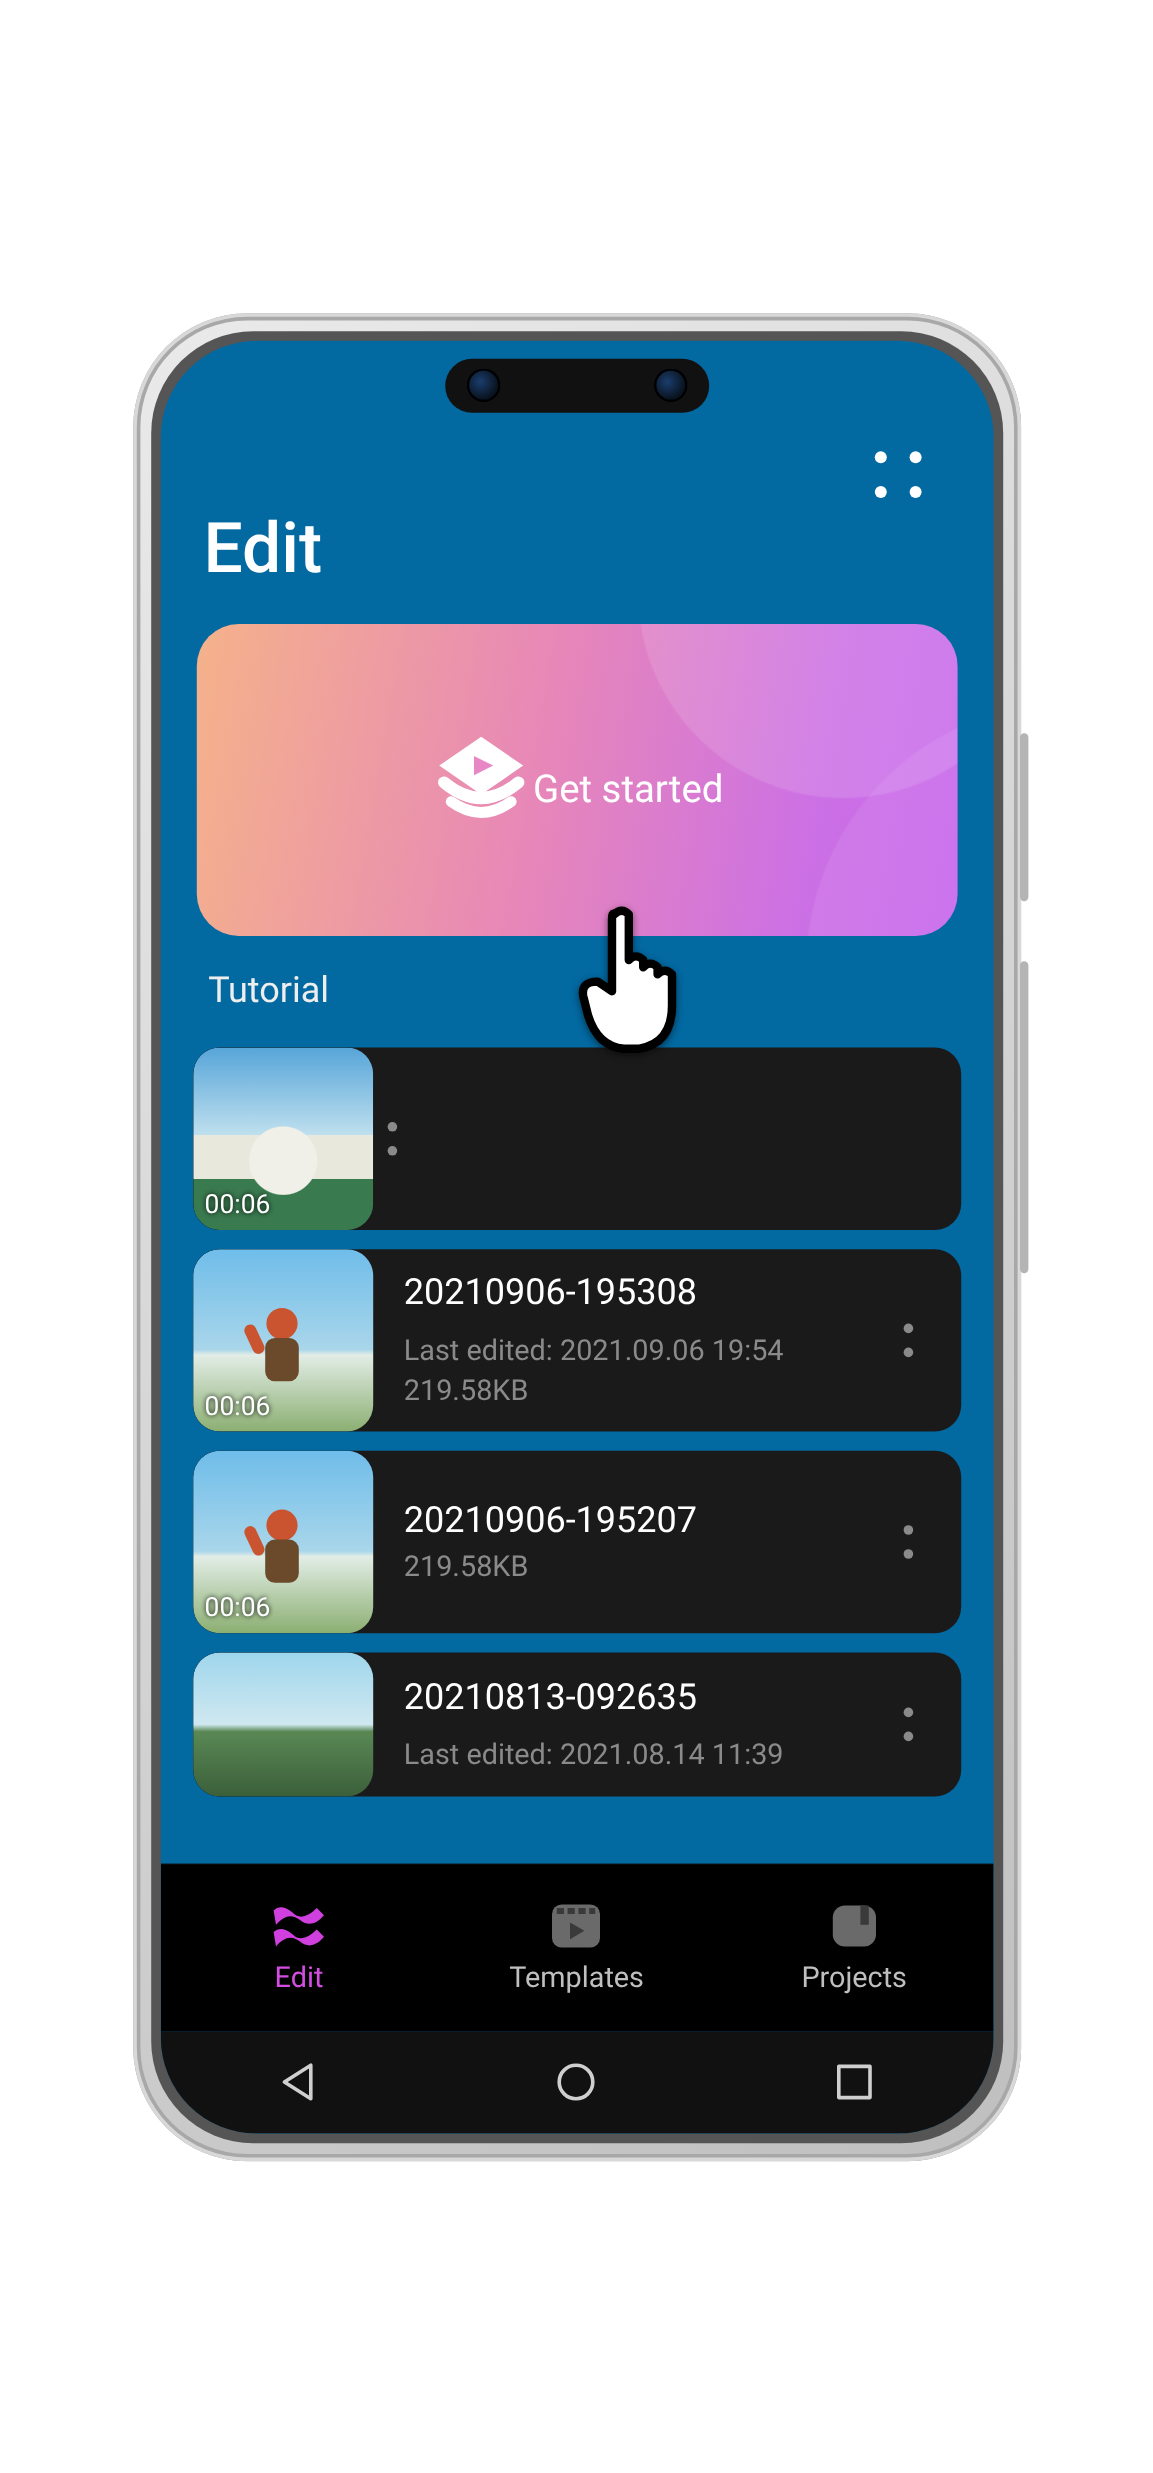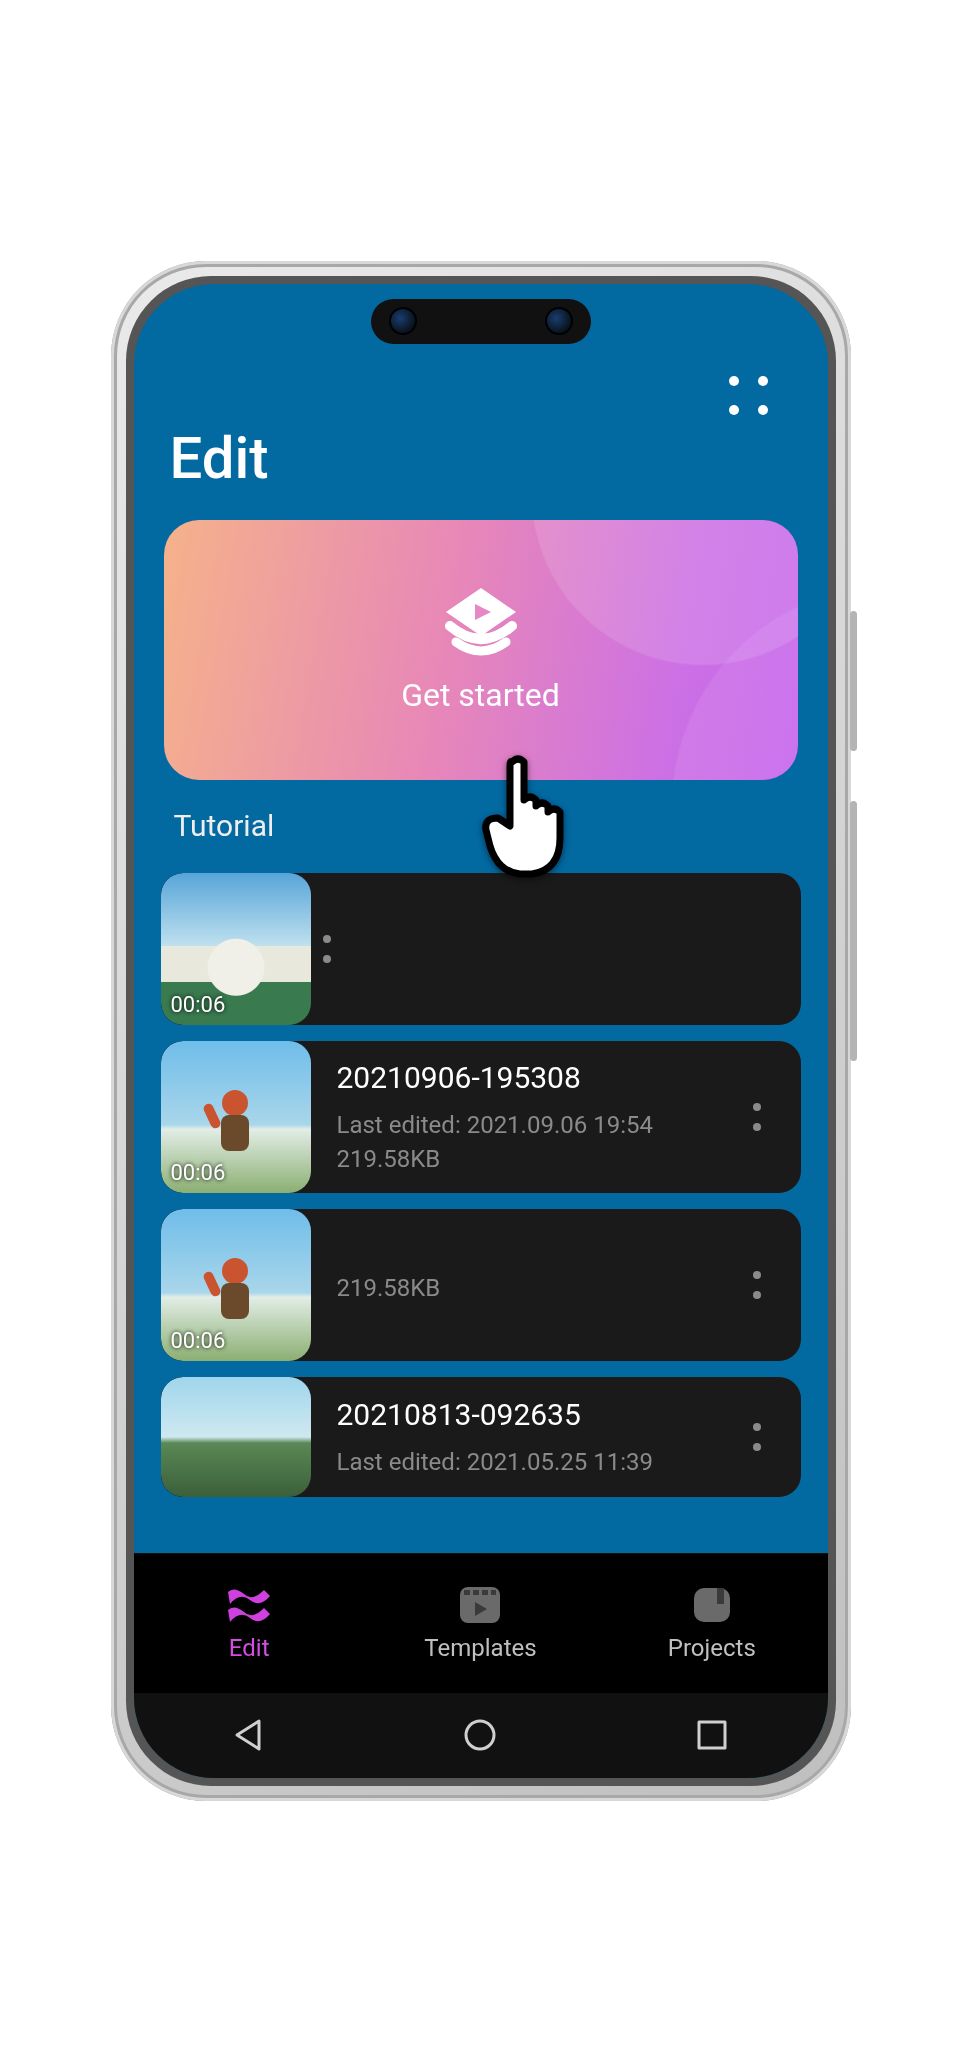--- a/index.html
+++ b/index.html
@@ -69,21 +69,21 @@
       display:flex; flex-direction:column;
     }
     .title {
       font-size:58px; font-weight:500; color:#fff;
       padding:0 36px 28px 36px;
     }
     .hero {
       margin:0 30px; height:260px; border-radius:35px;
       background: linear-gradient(100deg, #f5b28a 0%, #e787b8 45%, #cc70e5 80%, #c767ec 100%);
       position:relative;
-      display:flex; flex-direction:column; align-items:center; justify-content:center;
+      display:flex; flex-direction:row; align-items:center; justify-content:center;
       overflow:hidden;
     }
     .hero::before {
       content:""; position:absolute; inset:0;
       background:
         radial-gradient(circle at 85% -10%, rgba(255,255,255,.12) 0 170px, transparent 172px),
         radial-gradient(circle at 115% 110%, rgba(255,255,255,.08) 0 220px, transparent 222px);
     }
     .hero svg.icn { position:relative; z-index:1; }
     .hero .lbl {
@@ -237,34 +237,35 @@
           <div class="proj">
             <div class="thumb sky">
               <svg class="person" viewBox="0 0 80 80">
                 <circle cx="40" cy="18" r="13" fill="#c9542f"></circle>
                 <rect x="26" y="30" width="28" height="36" rx="8" fill="#6a4a2a"></rect>
                 <rect x="12" y="18" width="10" height="26" rx="5" fill="#c9542f" transform="rotate(-25 17 31)"></rect>
               </svg>
               <span class="dur">00:06</span>
             </div>
             <div class="meta">
+              <div class="pname">20210906-195207</div>
               <div class="psize">219.58KB</div>
             </div>
             <div class="kebab">
                 <span></span>
                 <span></span>
               </div>
           </div>
 
           <div class="proj" style="height:120px;">
             <div class="thumb landsc" style="height:120px;">
             </div>
             <div class="meta">
               <div class="pname">20210813-092635</div>
-              <div class="psub">Last edited: 2021.05.25 11:39</div>
+              <div class="psub">Last edited: 2021.08.14 11:39</div>
             </div>
             <div class="kebab">
                 <span></span>
                 <span></span>
               </div>
           </div>
 
         </div>
 
         <div class="tabbar">

